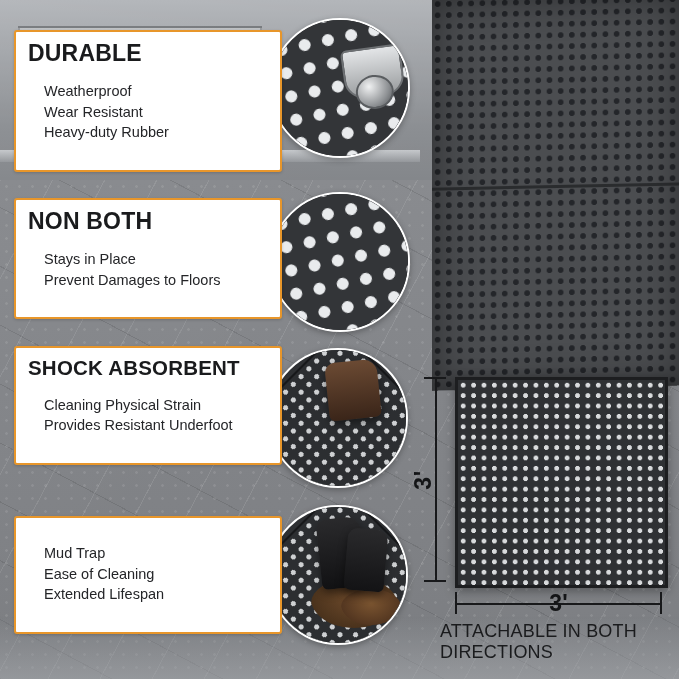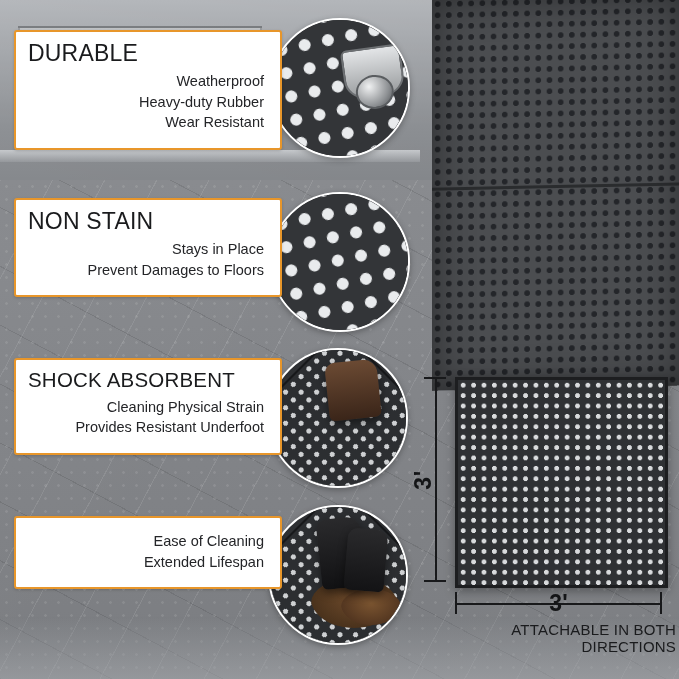--- a/index.html
+++ b/index.html
@@ -149,60 +149,60 @@
     left: 50%; top: 50%;
     transform: translate(-50%,-50%);
     font-size: 23px; font-weight: 700; color: #141517;
     padding: 0 8px;
     background: rgba(170,173,177,.0);
   }
   .attach-note {
     position: absolute;
     left: 440px; top: 621px;
     width: 236px;
-    text-align: right;
-    font-size: 15px;
+    text-align: left;
+    font-size: 18px;
     color: #1a1b1d;
     letter-spacing: .2px;
   }
 
   
   .card {
     position: absolute;
     left: 14px;
     width: 268px;
     background: #ffffff;
     border: 2px solid #e8962a;
     border-radius: 3px;
     padding: 9px 12px 11px 12px;
     box-sizing: border-box;
     box-shadow: 0 1px 3px rgba(0,0,0,.18);
   }
   .card h3 {
     margin: 0 0 6px 0;
     font-size: 23px;
-    font-weight: 400;
+    font-weight: 700;
     color: #1a1b1d;
     letter-spacing: .2px;
     line-height: 1.05;
   }
   .card.small-title h3 { font-size: 20.5px; }
   .card ul {
-    margin: 4px; padding: 0; list-style: none; text-align: right;
+    margin: 16px; padding: 0; list-style: none;
   }
   .card li {
     font-size: 14.5px;
     color: #242528;
     line-height: 1.42;
     white-space: nowrap;
   }
 
   .card-1 { top: 30px; }
   .card-2 { top: 198px; }
-  .card-3 { top: 358px; }
+  .card-3 { top: 346px; }
   .card-4 { top: 516px; }
 
   
   .bubble {
     position: absolute;
     width: 136px; height: 136px;
     border-radius: 50%;
     overflow: hidden;
     border: 2px solid #ffffff;
     box-shadow: 0 2px 6px rgba(0,0,0,.3);
@@ -359,41 +359,42 @@
     <div class="b-mud"></div>
     <div class="b-mud2"></div>
     <div class="b-boot black"></div>
     <div class="b-boot2"></div>
   </div>
 
   <div class="card card-1">
     <h3>DURABLE</h3>
     <ul>
       <li>Weatherproof</li>
+      <li>Wear Resistant</li>
       <li>Heavy-duty Rubber</li>
-      <li>Wear Resistant</li>
     </ul>
   </div>
 
   <div class="card card-2">
-    <h3>NON STAIN</h3>
+    <h3>NON BOTH</h3>
     <ul>
       <li>Stays in Place</li>
       <li>Prevent Damages to Floors</li>
     </ul>
   </div>
 
   <div class="card card-3 small-title">
     <h3>SHOCK ABSORBENT</h3>
     <ul>
       <li>Cleaning Physical Strain</li>
       <li>Provides Resistant Underfoot</li>
     </ul>
   </div>
 
   <div class="card card-4 small-title">
     <ul>
+      <li>Mud Trap</li>
       <li>Ease of Cleaning</li>
       <li>Extended Lifespan</li>
     </ul>
   </div>
 
 </div>
 
 </body></html>

